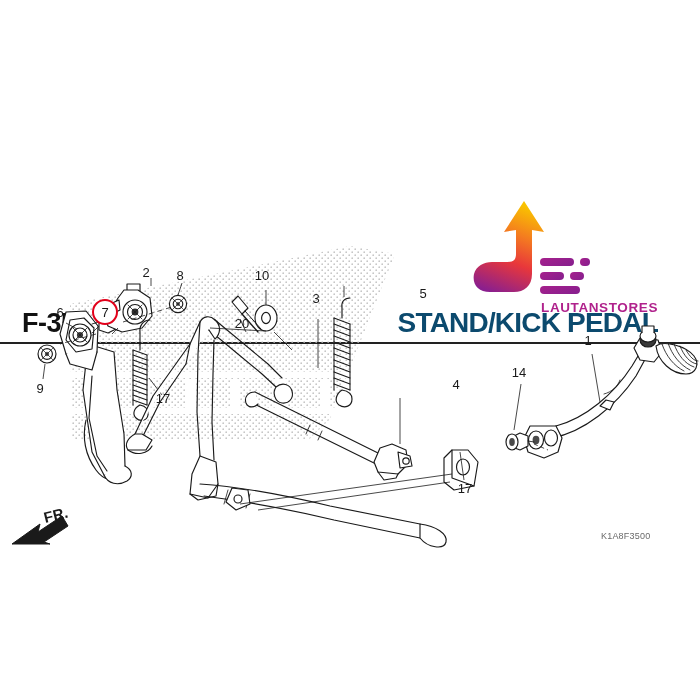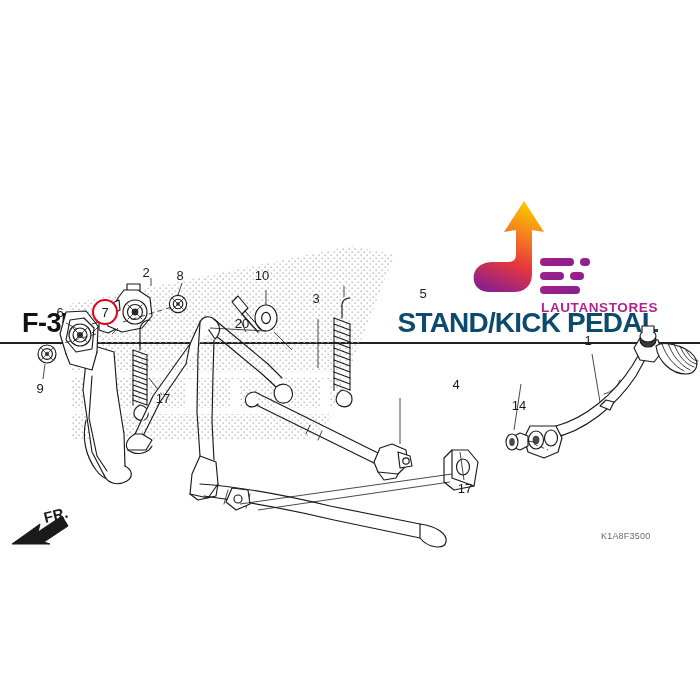--- a/index.html
+++ b/index.html
@@ -383,20 +383,20 @@
       <div class="callout highlight" style="left: 92px; top: 299px; border-color: rgb(226, 0, 26);">7</div>
       <div class="callout" style="left: 60px; top: 312px; transform: translate(-50%, -50%);">6</div>
       <div class="callout" style="left: 40px; top: 388px; transform: translate(-50%, -50%);">9</div>
       <div class="callout" style="left: 163px; top: 398px; transform: translate(-50%, -50%);">17</div>
       <div class="callout" style="left: 262px; top: 275px; transform: translate(-50%, -50%);">10</div>
       <div class="callout" style="left: 242px; top: 323px; transform: translate(-50%, -50%);">20</div>
       <div class="callout" style="left: 316px; top: 298px; transform: translate(-50%, -50%);">3</div>
       <div class="callout" style="left: 423px; top: 293px; transform: translate(-50%, -50%);">5</div>
       <div class="callout" style="left: 456px; top: 384px; transform: translate(-50%, -50%);">4</div>
       <div class="callout" style="left: 465px; top: 488px; transform: translate(-50%, -50%);">17</div>
-      <div class="callout" style="left: 519px; top: 372px; transform: translate(-50%, -50%); margin-top: 33px;">14</div>
+      <div class="callout" style="left: 519px; top: 372px; transform: translate(-50%, -50%);">14</div>
       <div class="callout" style="left: 588px; top: 340px; transform: translate(-50%, -50%);">1</div>
     </div>
 
   <div id="fr-label">FR.</div>
   <div id="doc-code">K1A8F3500</div>
 
 </div>
 
 </body></html>

